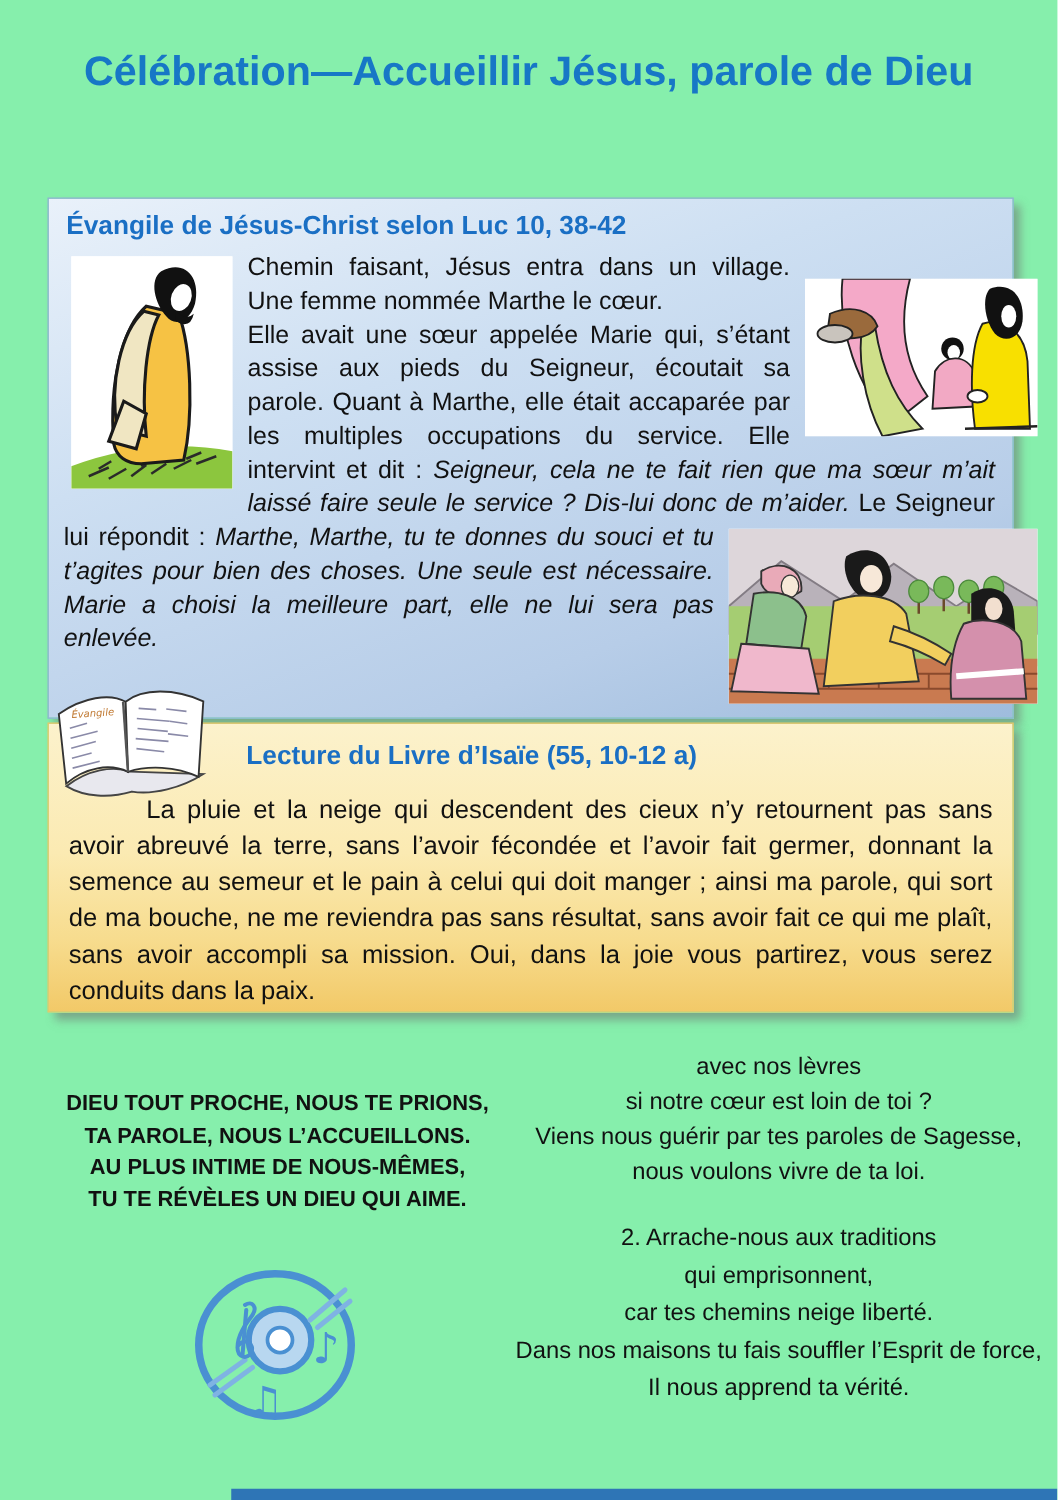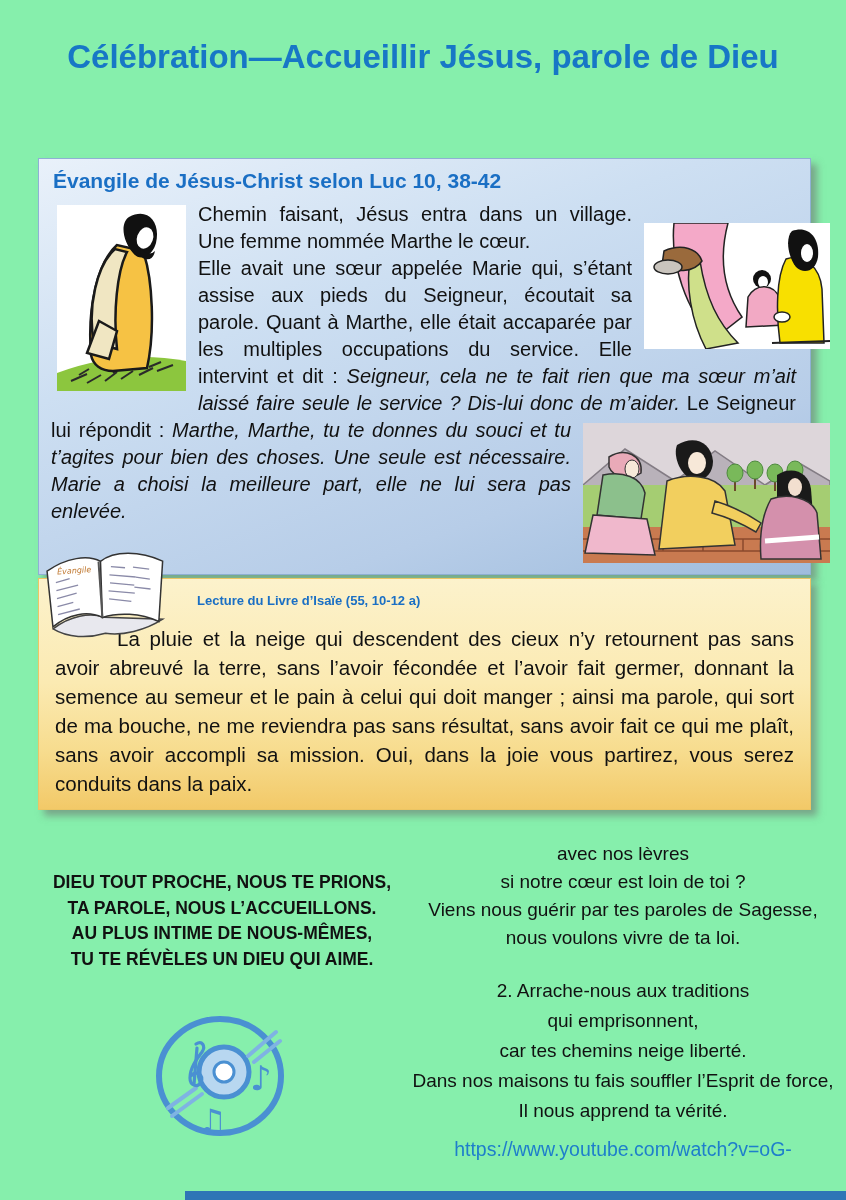--- a/index.html
+++ b/index.html
@@ -19,21 +19,21 @@
   .img-left{float:left;width:129px;height:186px;background:#ffffff;margin:4px 12px 4px 6px;}
   .img-right-1{float:right;width:186px;height:126px;background:#ffffff;margin:22px -34px 8px 12px;}
   .img-right-2{float:right;width:247px;height:140px;background:#ffffff;margin:6px -34px 4px 12px;}
   .gospel-body p{margin:0;}
   .gospel-body .it{font-style:italic;}
   
   .isaiah-box{position:absolute;left:38px;top:578px;width:773px;height:232px;
               background:linear-gradient(180deg,#fcf2cc 0%,#fbeab2 45%,#f7dc8e 75%,#f2c968 100%);
               border:1px solid #ecc564;box-shadow:6px 6px 7px rgba(110,110,110,.55);
               box-sizing:border-box;}
-  .isaiah-header{font-size:13px;font-weight:bold;color:#1a6fc4;margin:14px 0 10px 158px;}
+  .isaiah-header{font-size:21px;font-weight:bold;color:#1a6fc4;margin:14px 0 10px 158px;}
   .isaiah-body{font-size:20.5px;line-height:29px;text-align:justify;margin:16px 16px;text-indent:62px;}
   .book-art{position:absolute;left:0px;top:-30px;width:138px;height:96px;transform:rotate(-4deg);}
   
   .refrain{position:absolute;left:12px;top:870px;width:420px;text-align:center;
            font-weight:bold;font-size:17.5px;line-height:25.5px;}
   .cd-art{position:absolute;left:146px;top:1014px;width:148px;height:126px;}
   .right-col{position:absolute;left:400px;top:840px;width:446px;text-align:center;}
   .v1-line{font-size:19px;line-height:28px;}
   .v2-first{margin-top:24px;}
   .v2-line{font-size:19px;line-height:30px;}
@@ -205,18 +205,17 @@
   <div class="right-col">
     <div class="v1-line">avec nos lèvres</div>
     <div class="v1-line">si notre cœur est loin de toi ?</div>
     <div class="v1-line">Viens nous guérir par tes paroles de Sagesse,</div>
     <div class="v1-line">nous voulons vivre de ta loi.</div>
     <div class="v2-line v2-first">2. Arrache-nous aux traditions</div>
     <div class="v2-line">qui emprisonnent,</div>
     <div class="v2-line">car tes chemins neige liberté.</div>
     <div class="v2-line">Dans nos maisons tu fais souffler l’Esprit de force,</div>
     <div class="v2-line">Il nous apprend ta vérité.</div>
-    <a href="#" class="yt-link">https://www.youtube.com/watch?v=oG-</a>
   </div>
 
   <div class="bottom-bar"></div>
 
 </div>
 
 </body></html>

